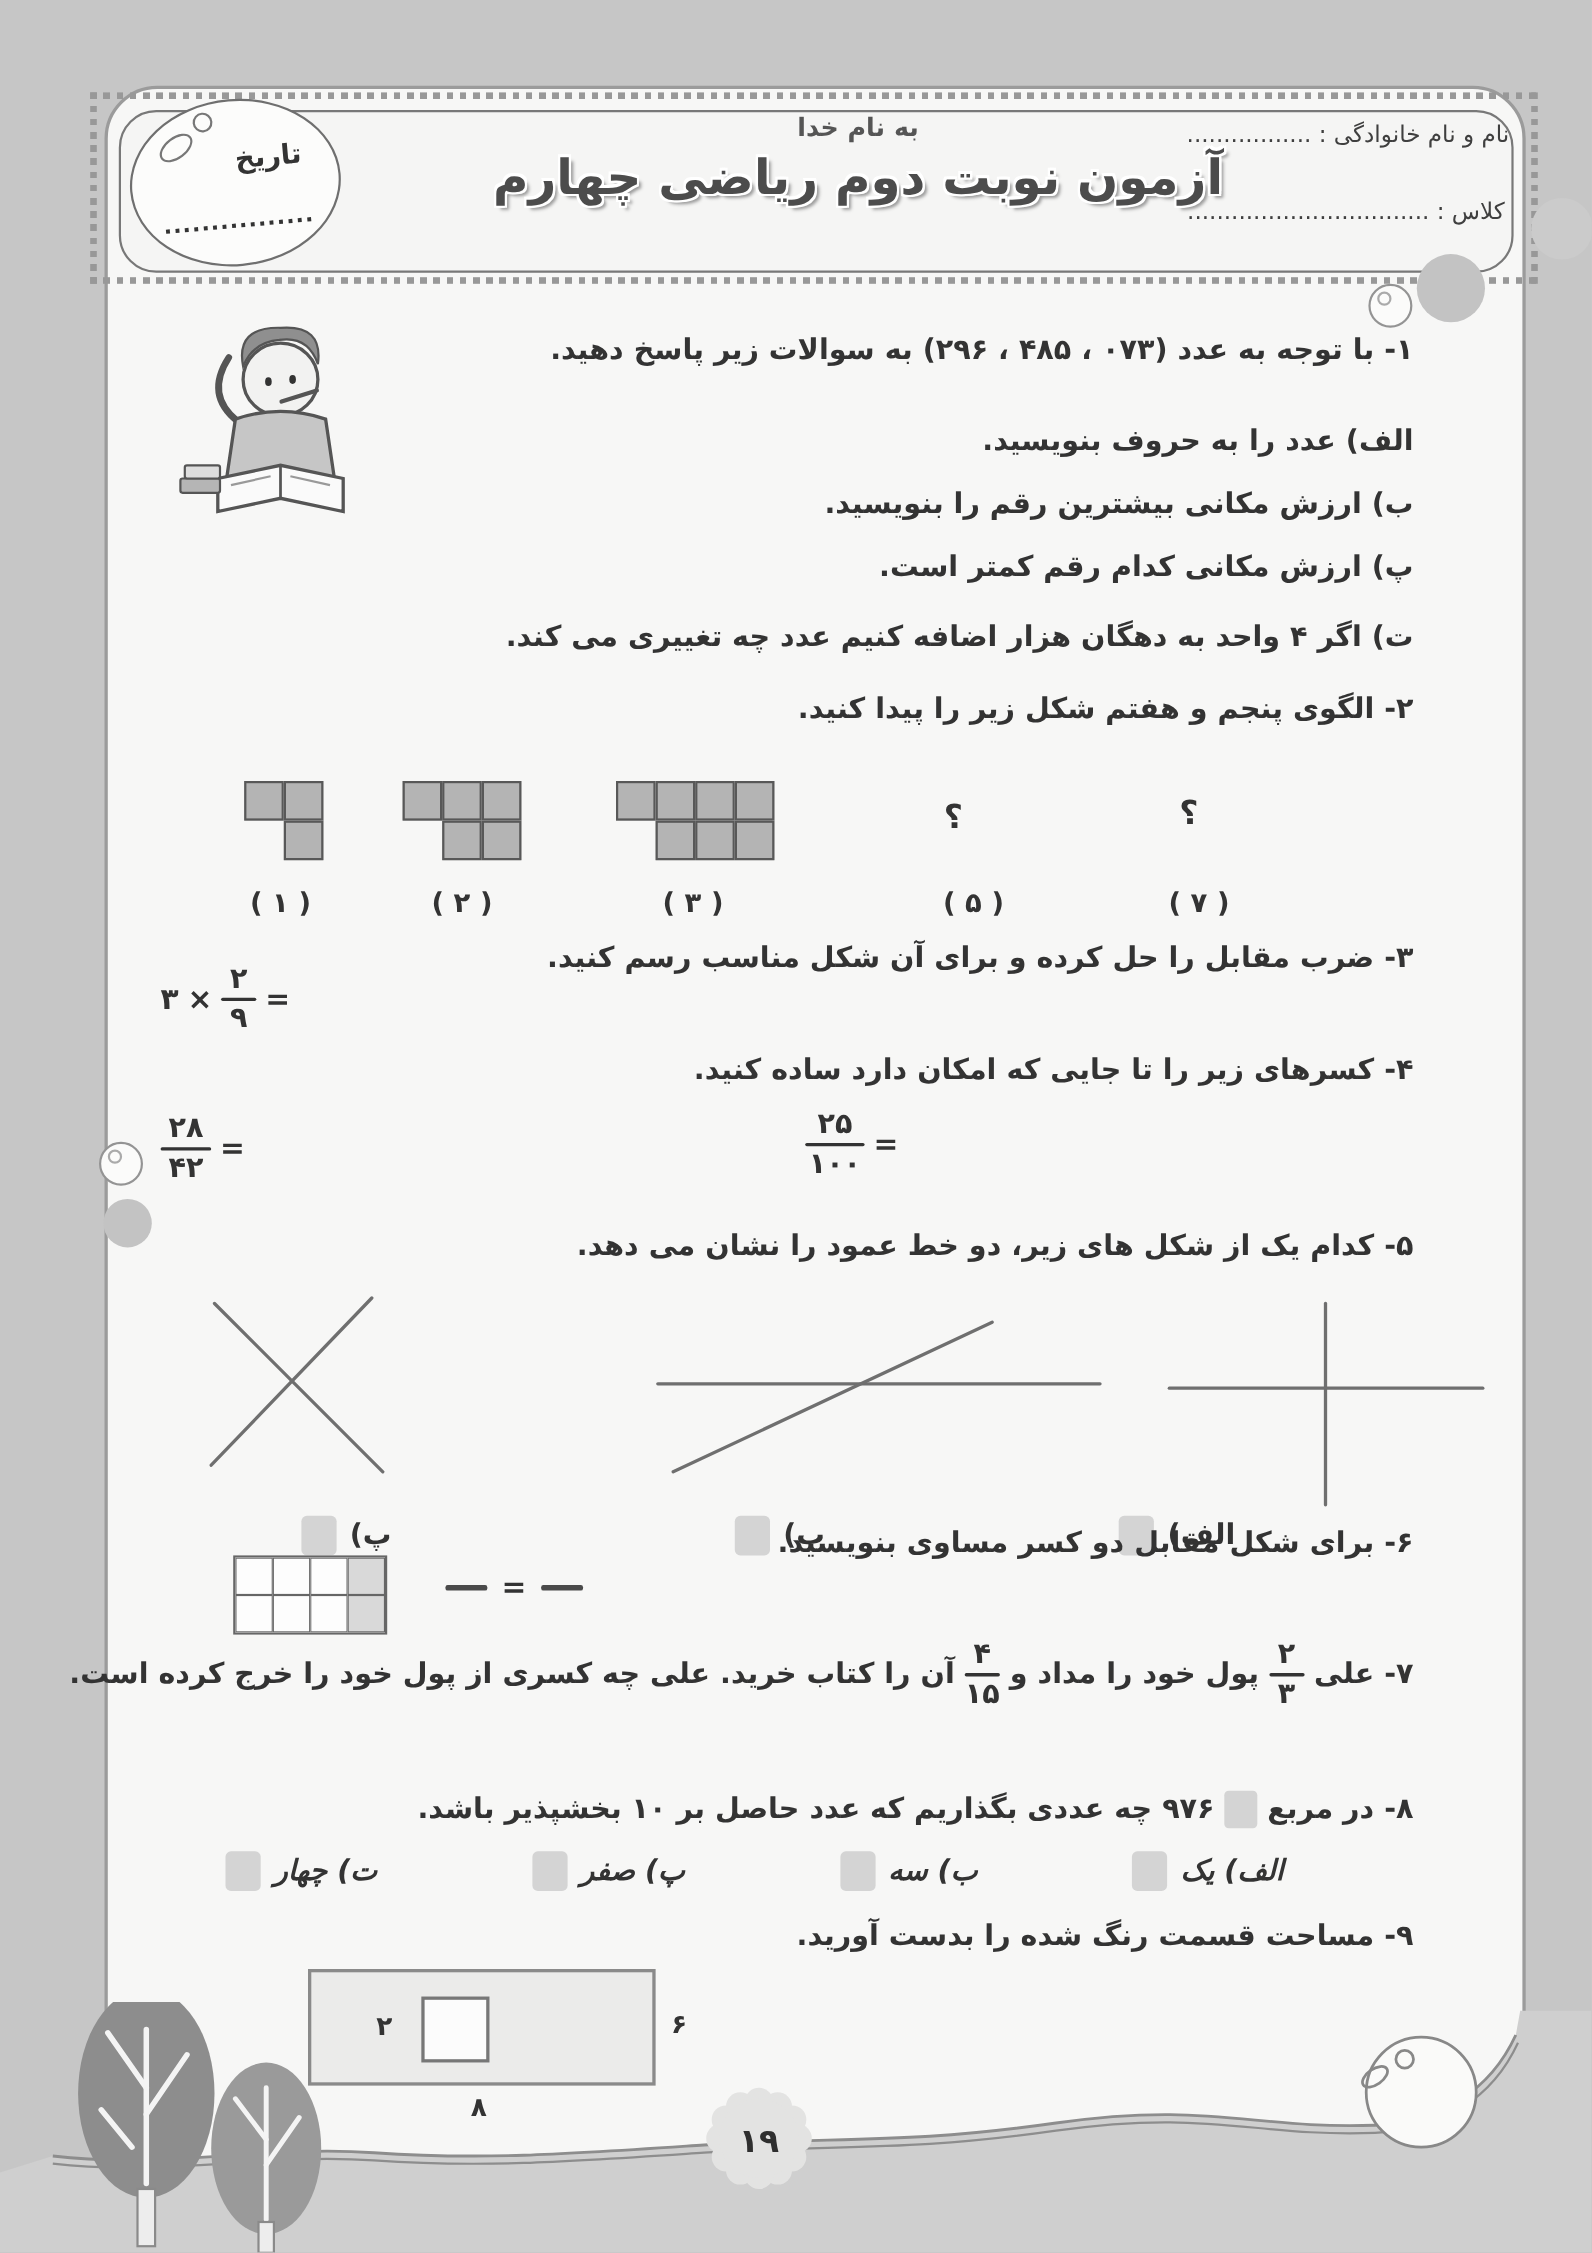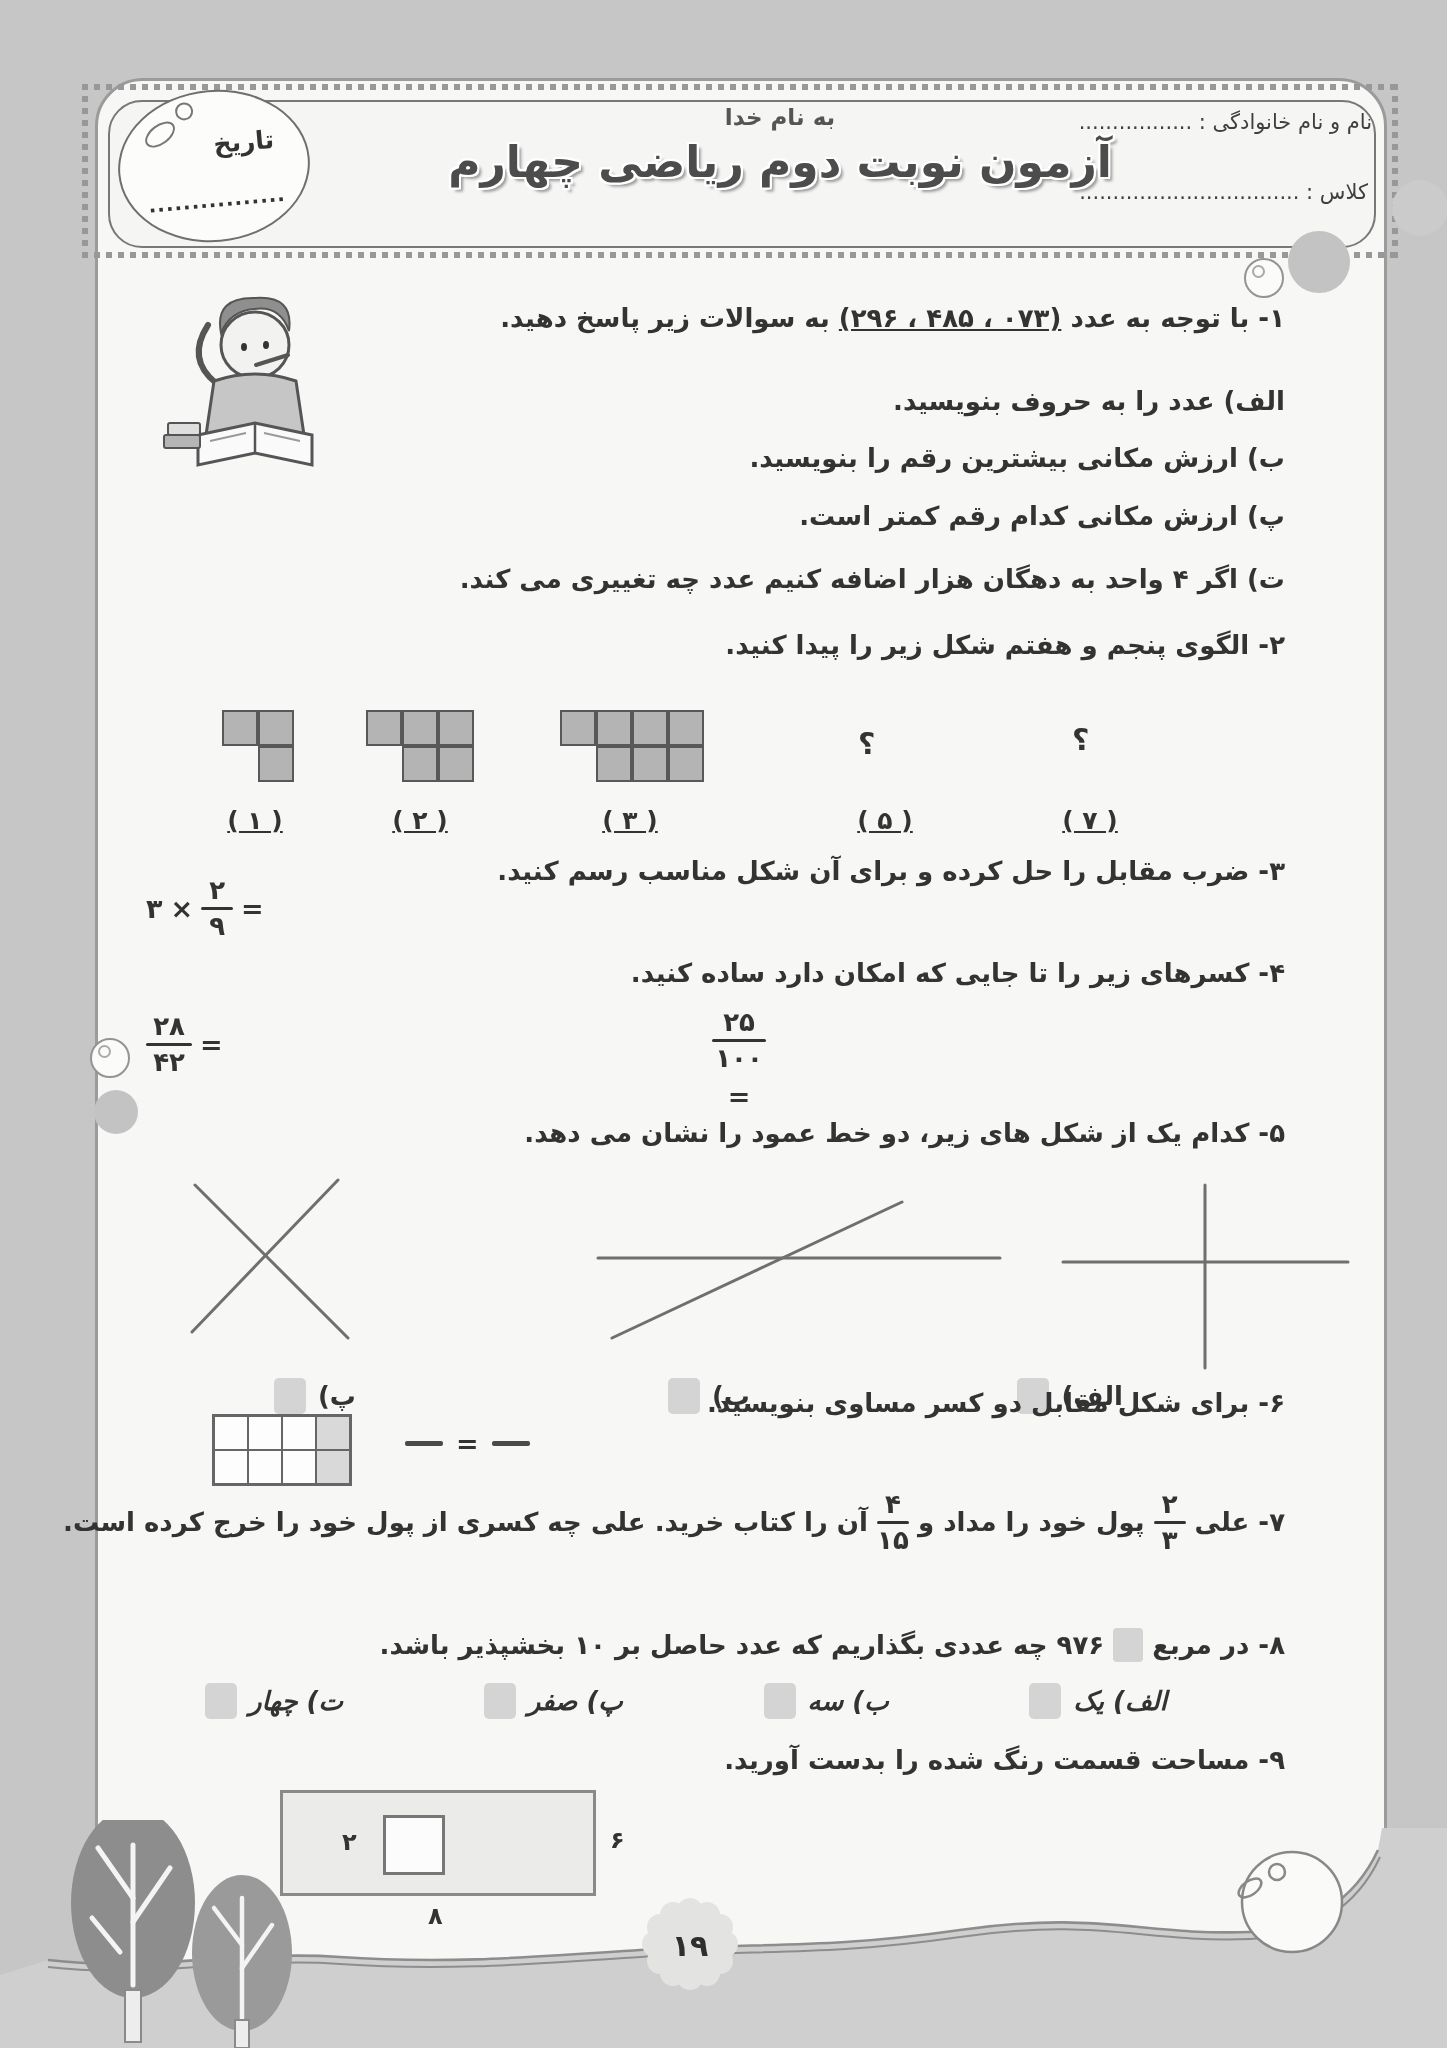--- a/index.html
+++ b/index.html
@@ -20,21 +20,21 @@
   .date-circle{position:absolute;left:118px;top:90px;width:192px;height:152px;border:2.5px solid #6f6f6f;
                border-radius:50%;background:#fcfcfb;transform:rotate(-5deg);box-sizing:border-box;}
   .date-label{position:absolute;right:32px;top:38px;font-size:25px;font-weight:bold;color:#333;}
   .date-dots{position:absolute;left:10px;right:10px;top:96px;font-size:20px;font-weight:bold;text-align:center;
              letter-spacing:1px;white-space:nowrap;overflow:hidden;color:#333;}
   .doodle-e{position:absolute;left:26px;top:28px;width:30px;height:16px;border:2px solid #777;border-radius:50%;transform:rotate(-32deg);}
   .doodle-c{position:absolute;left:60px;top:8px;width:14px;height:14px;border:2px solid #777;border-radius:50%;}
   
   .qline{position:absolute;right:162px;font-size:26px;font-weight:bold;color:#333;white-space:nowrap;direction:rtl;}
   .flexline{display:flex;align-items:center;gap:9px;direction:rtl;}
-  .num-ltr{direction:ltr;unicode-bidi:bidi-override;text-decoration:underline;}
+  .num-ltr{direction:ltr;unicode-bidi:bidi-override;}
   
   .frac{display:inline-flex;flex-direction:column;align-items:center;font-weight:bold;font-size:26px;line-height:1.1;direction:ltr;}
   .frac .bar{height:3.5px;background:#333;align-self:stretch;min-width:32px;margin:2px 0;border-radius:2px;}
   .expr{position:absolute;display:flex;align-items:center;gap:8px;font-size:27px;font-weight:bold;direction:ltr;}
   
   .pshape{position:absolute;}
   .pshape .c{position:absolute;width:36px;height:36px;background:#b4b4b4;border:2px solid #585858;box-sizing:border-box;}
   .plabel{position:absolute;width:90px;text-align:center;font-size:25px;font-weight:bold;}
   .qmark{position:absolute;font-size:30px;font-weight:bold;}
   
@@ -162,21 +162,21 @@
 
   <div class="qline" style="top:958px;">۴- کسرهای زیر را تا جایی که امکان دارد ساده کنید.</div>
   <div class="expr" style="left:146px;top:1012px;">
     <span class="frac">
       <span>۲۸</span>
       <span class="bar" style="min-width:46px;"></span>
       <span>۴۲</span>
     </span>
     <span>=</span>
   </div>
-  <div class="expr" style="left:712px;top:1008px;flex-direction:column;">
+  <div class="expr" style="left:732px;top:1008px;">
     <span class="frac">
       <span>۲۵</span>
       <span class="bar" style="min-width:54px;"></span>
       <span>۱۰۰</span>
     </span>
     <span>=</span>
   </div>
 
   <div class="qline" style="top:1118px;">۵- کدام یک از شکل های زیر، دو خط عمود را نشان می دهد.</div>
   <svg class="overlay" width="1447" height="2048" viewBox="0 0 1447 2048">

